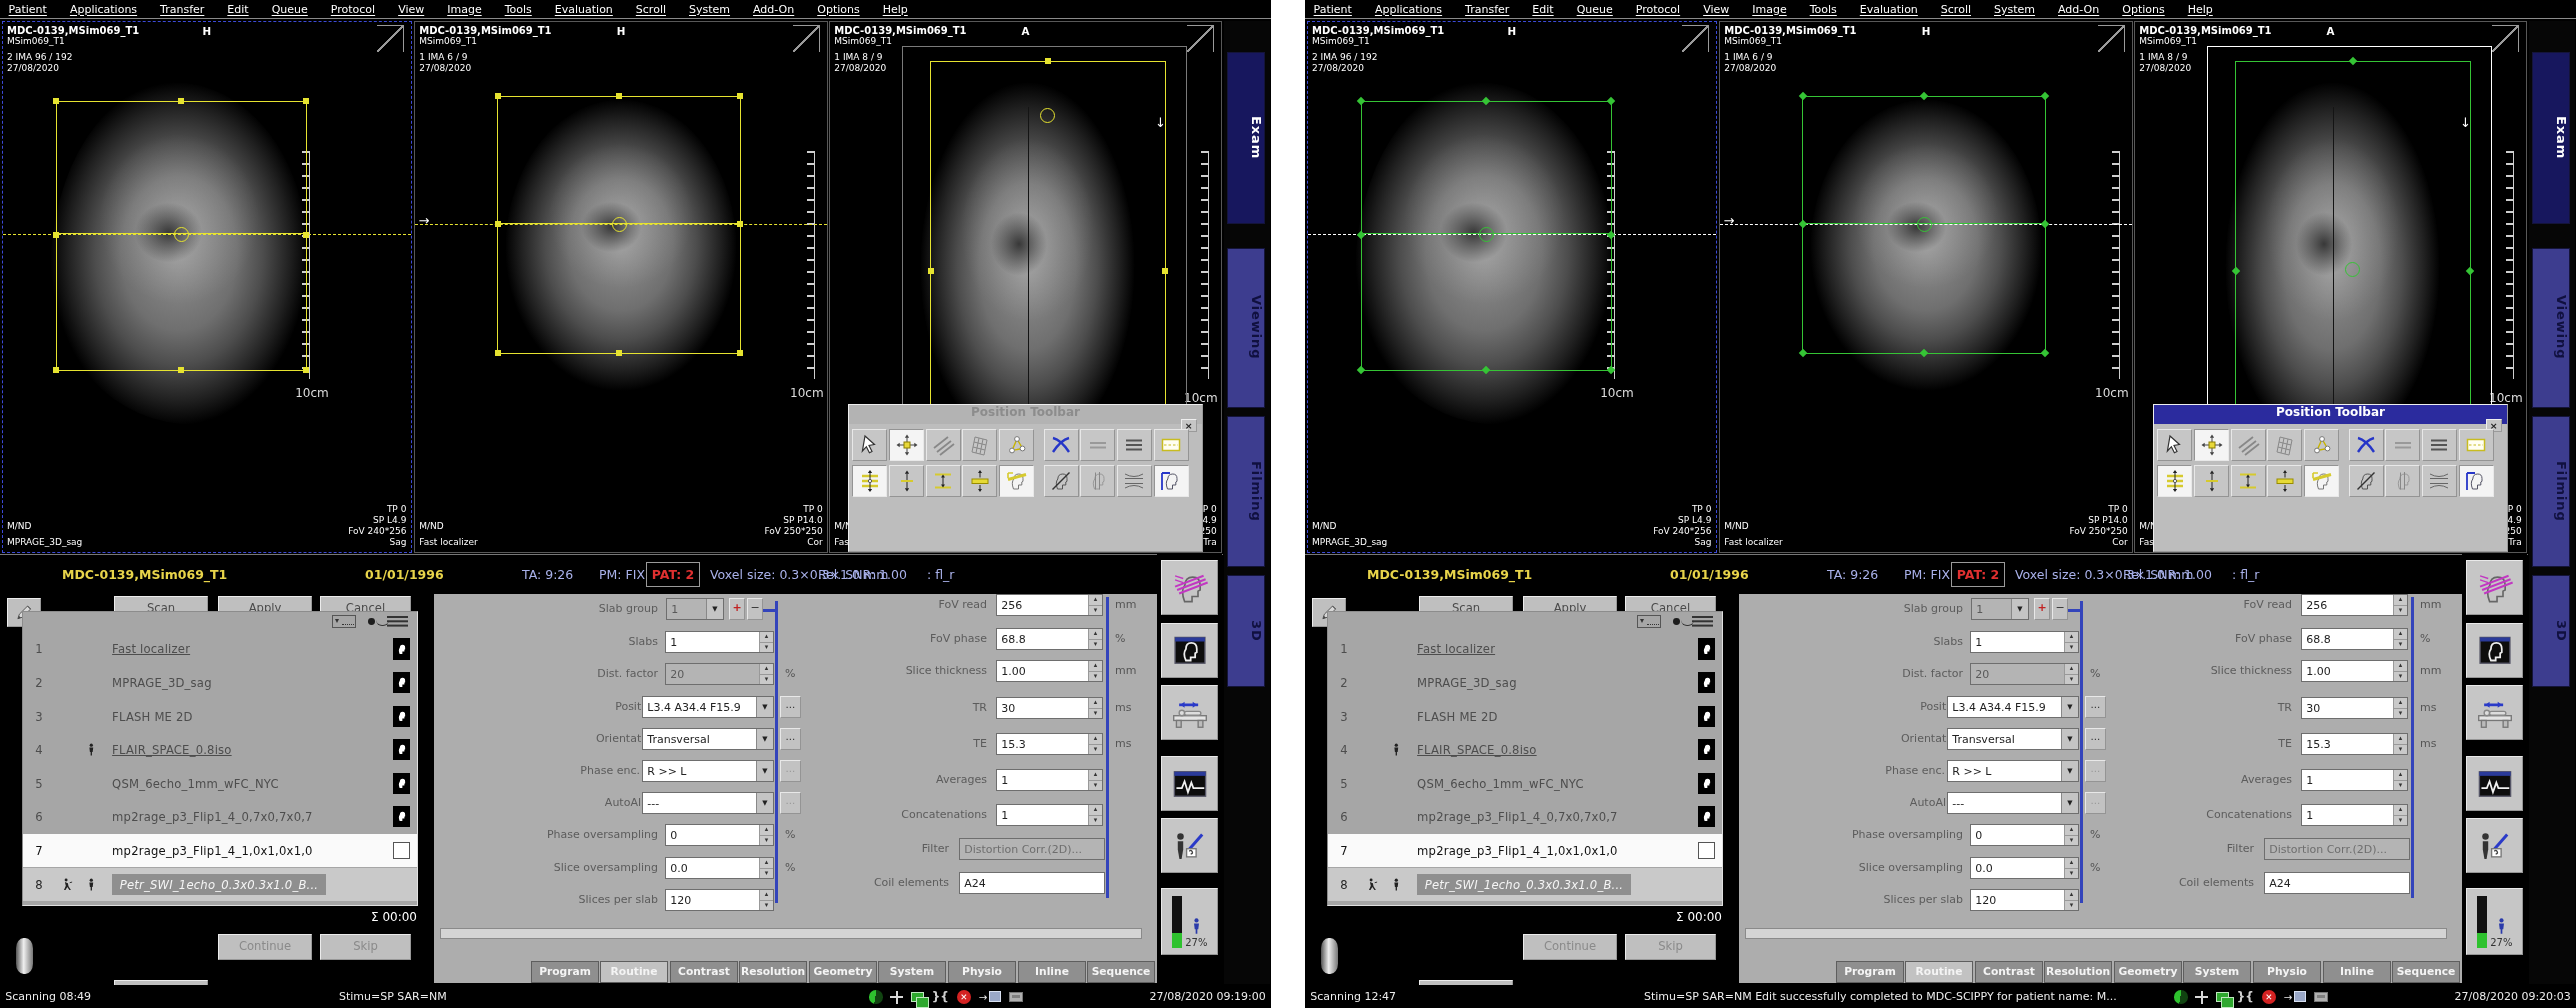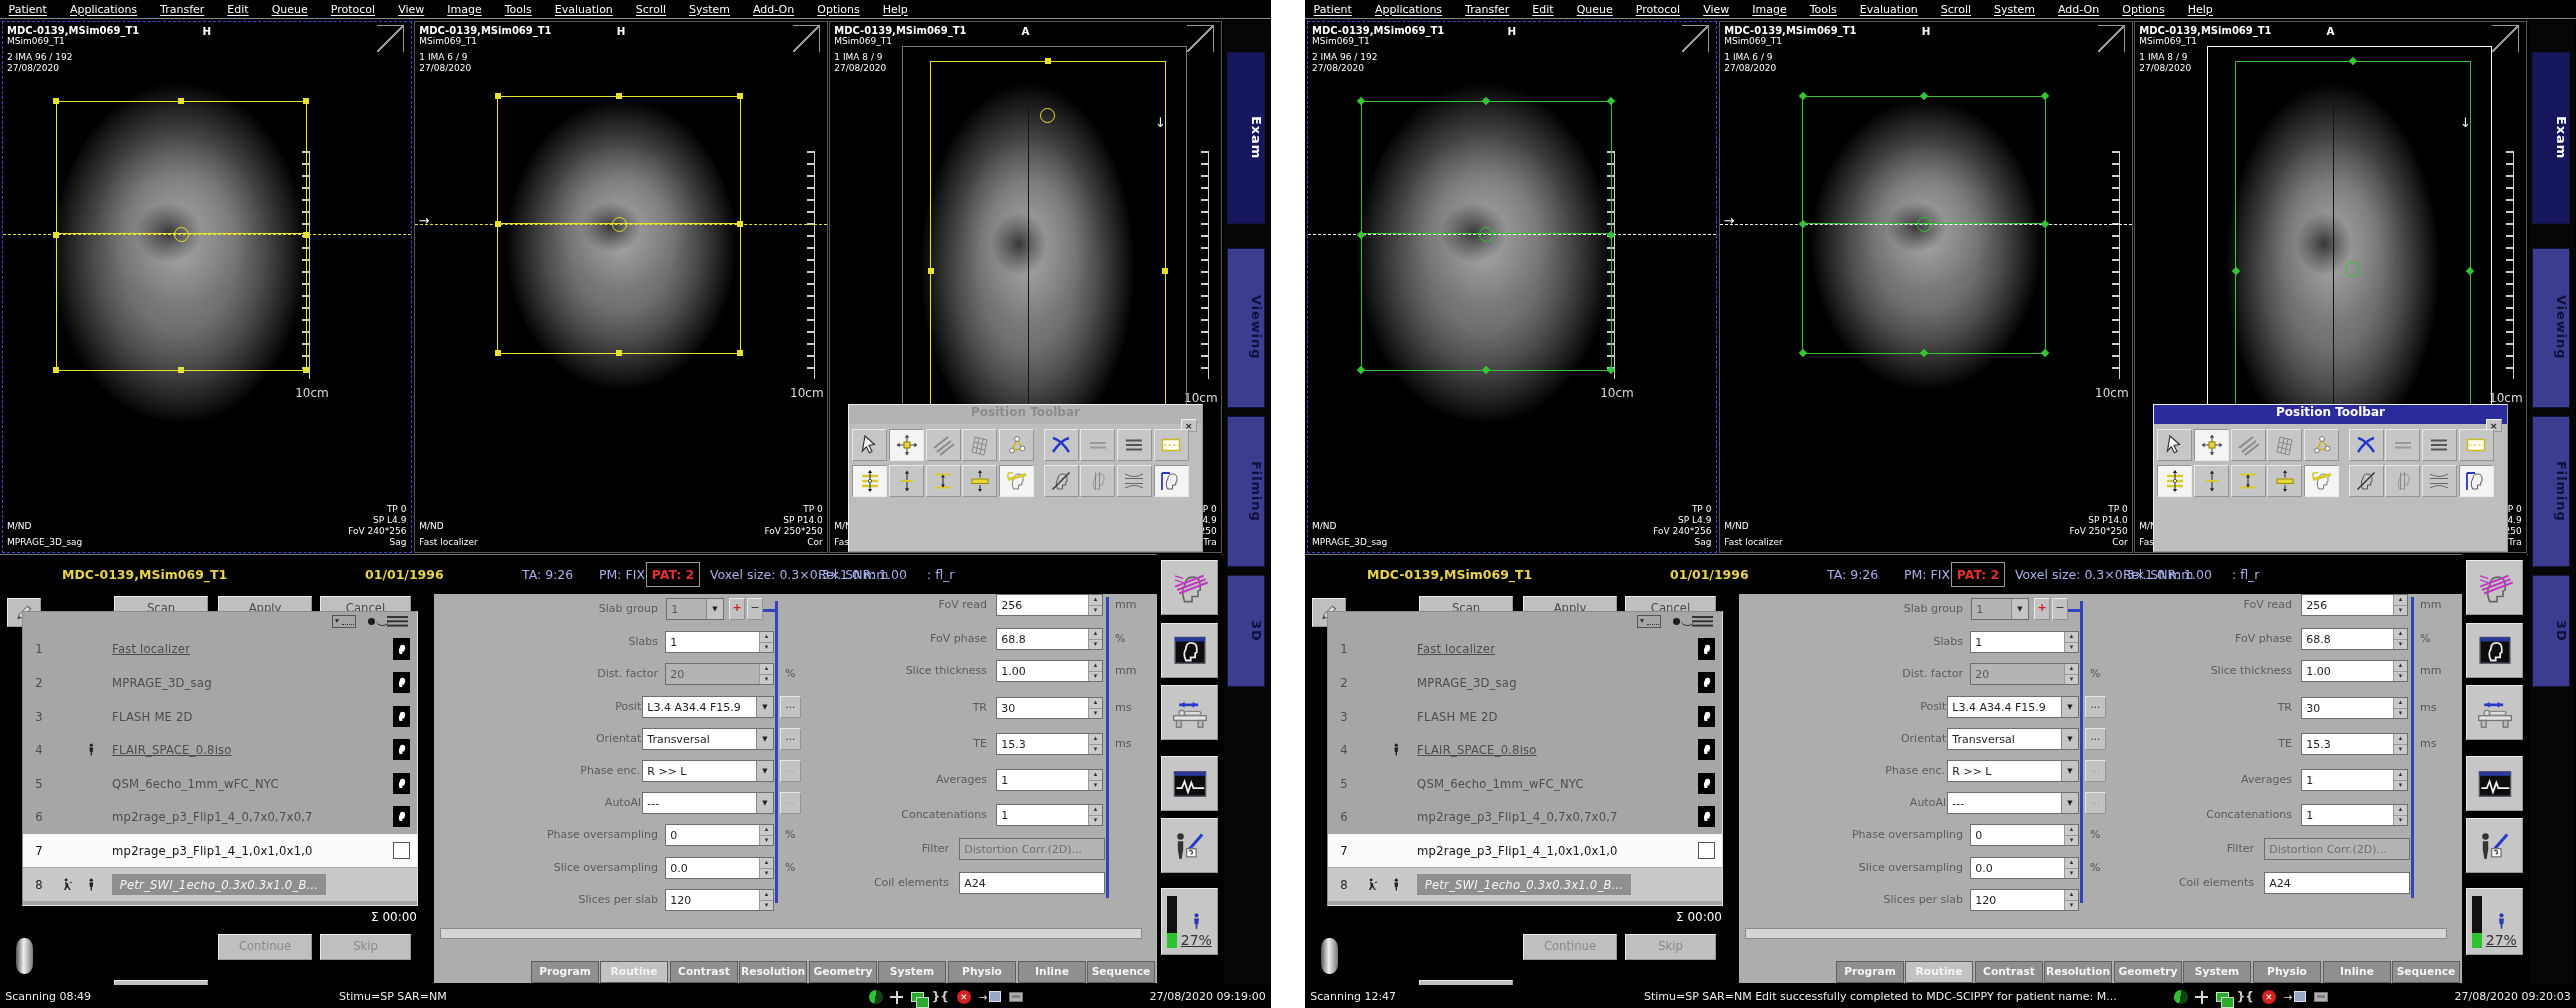--- a/index.html
+++ b/index.html
@@ -166,21 +166,21 @@
 
   
   .sic{position:absolute;left:1161px;width:57px;height:55px;background:#c6c6c6;border:1.7px outset #e9e9e9;
        display:flex;align-items:center;justify-content:center;box-sizing:border-box;}
   .sic svg{width:38px;height:38px;}
   .sar{display:flex;align-items:flex-end;gap:3.4px;}
   .sarbar{width:10.3px;height:52px;background:#111;position:relative;}
   .sarbar::after{content:"";position:absolute;left:0;right:0;bottom:0;height:14.6px;background:#2ec22e;}
   .sarfig{display:flex;flex-direction:column;align-items:center;}
   .sarfig svg{width:19px;height:22px;color:#2a3aaa;}
-  .sarpct{font-size:14px;color:#333;text-decoration:underline;}
+  .sarpct{font-size:10px;color:#333;}
 
   
   .ptoolbar{position:absolute;left:848px;top:404px;width:355px;height:148px;background:#bdbdbd;
             border:1.7px outset #eee;z-index:6;box-sizing:border-box;}
   .pt-title{height:19px;display:flex;align-items:center;padding:0 5.2px;background:#b3b3b3;
             color:#8c8c8c;font-weight:bold;font-size:12px;flex-direction:column;}
   .pt-title.active{background:#2b2b9e;color:#fff;}
   .pt-close{margin-left:auto;width:16.3px;height:14.6px;background:#c6c6c6;border:1.7px outset #eee;
             color:#222;font-size:9.4px;line-height:11px;text-align:center;font-weight:bold;box-sizing:border-box;}
   .pt-rows{padding:5.2px 3.4px 0 3.4px;}

